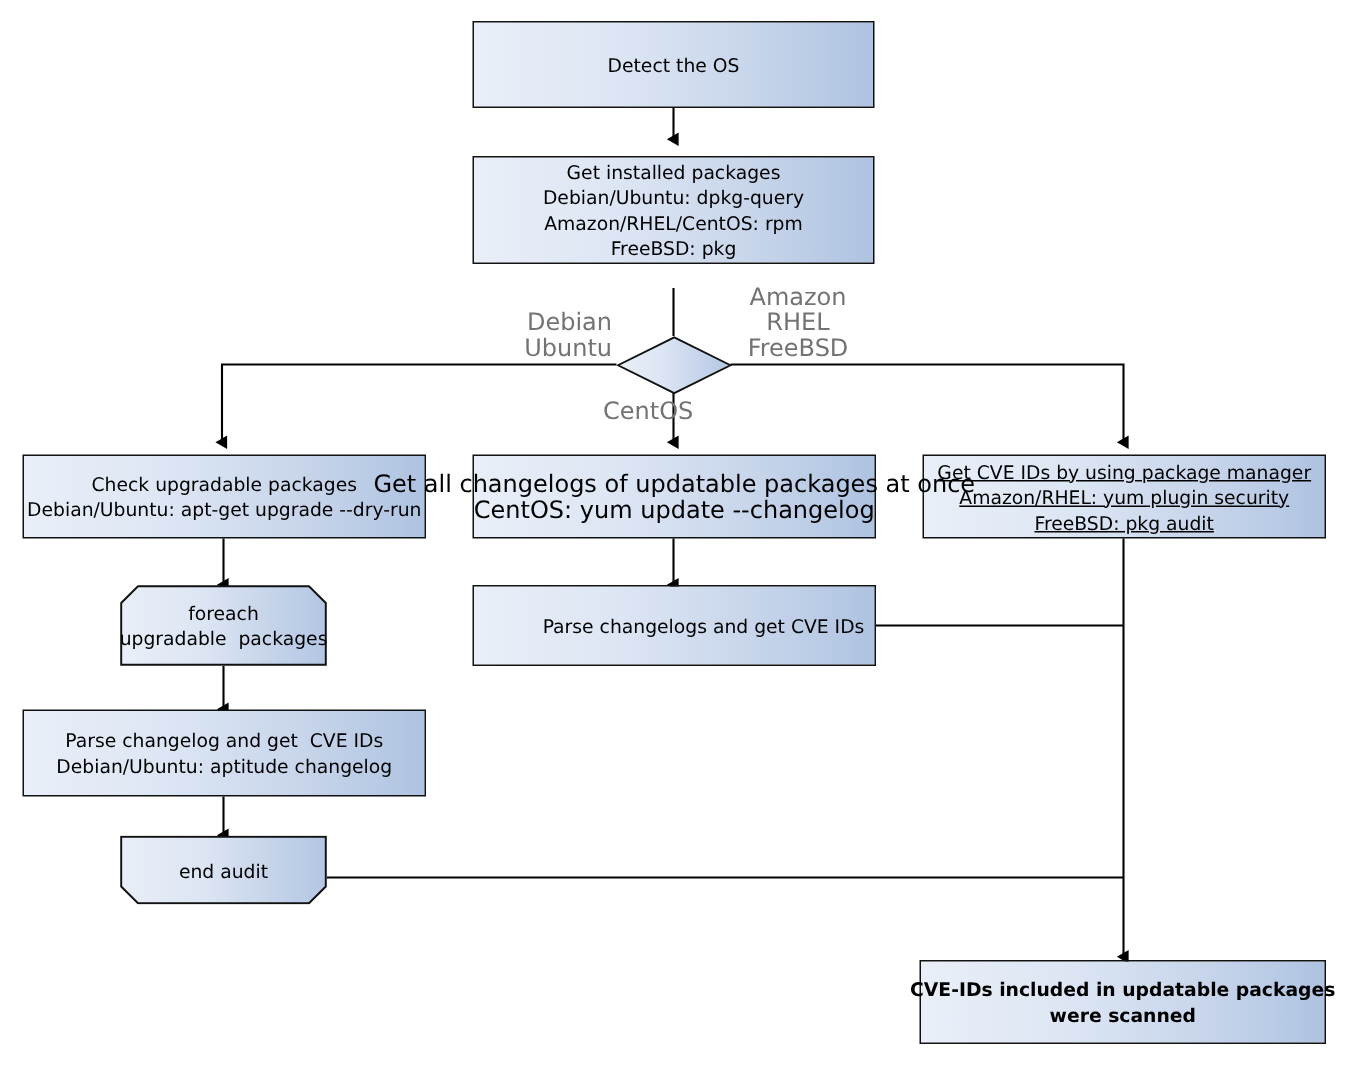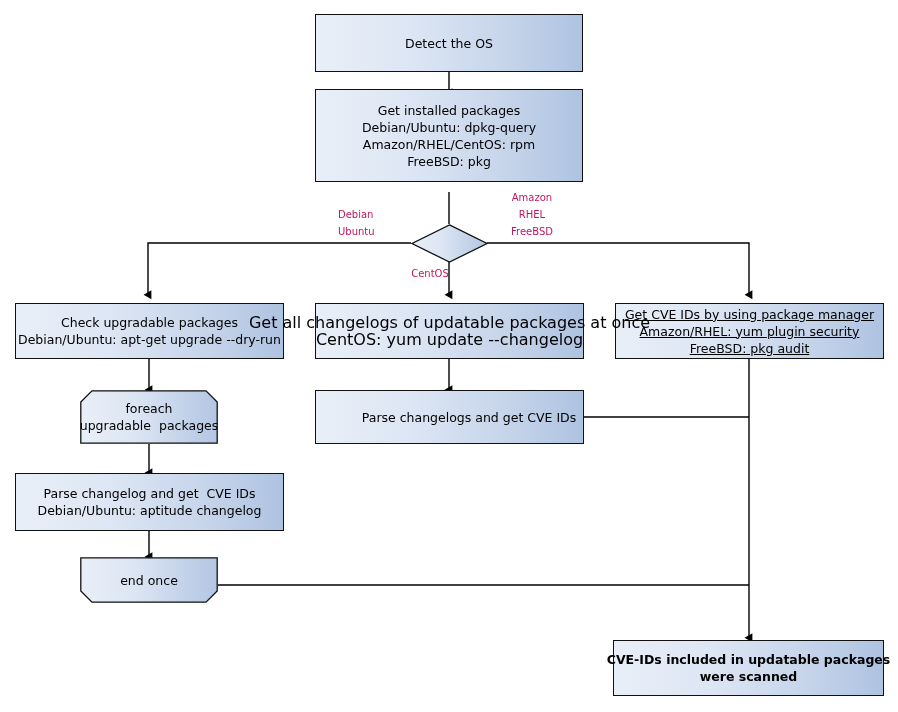--- a/index.html
+++ b/index.html
@@ -54,22 +54,22 @@
     background: transparent;
   }
   .node.shape svg {
     position: absolute;
     left: 0;
     top: 0;
     z-index: 1;
   }
   .edge-label {
     position: absolute;
-    color: #be185d;
-    font-size: 10px;
+    color: #737373;
+    font-size: 16px;
     line-height: 17px;
     white-space: pre;
     text-align: center;
   }
   .diamond-wrap {
     position: absolute;
   }
 </style>
 </head>
 <body>
@@ -107,41 +107,41 @@
       <path d="M584,417 L749,417"></path>
 
       <path d="M749,359 L749,638" marker-end="url(#arrow)"></path>
     </g>
   </svg>
 
   <div class="node rect" style="left:315px; top:14px; width:268px; height:58px;">
     <span class="label">Detect the OS</span>
   </div>
 
-  <div class="node rect" style="left:315px; top:89px; width:268px; height:93px;align-items:center;">
+  <div class="node rect" style="left:315px; top:104px; width:268px; height:72px;align-items:center;">
     <span class="label">Get installed packages
 Debian/Ubuntu: dpkg-query
 Amazon/RHEL/CentOS: rpm
 FreeBSD: pkg</span>
   </div>
 
   <div class="diamond-wrap" style="left:411px; top:224px; width:77px; height:39px;">
     <svg width="77" height="39" viewBox="0 0 77 39" xmlns="http://www.w3.org/2000/svg">
       <defs>
         <linearGradient id="gradDiamond" x1="0" y1="0" x2="1" y2="0">
           <stop offset="0%" stop-color="#e9eff8"></stop>
           <stop offset="38%" stop-color="#dde6f4"></stop>
           <stop offset="100%" stop-color="#b3c6e3"></stop>
         </linearGradient>
       </defs>
       <polygon points="38.5,0.9 76,19.5 38.5,38.1 1,19.5" fill="url(#gradDiamond)" stroke="#111111" stroke-width="1.3"></polygon>
     </svg>
   </div>
 
-  <div class="edge-label" style="left:338px; top:206px; width:70px; text-align:left;">Debian
+  <div class="edge-label" style="left:338px; top:206px; width:70px; text-align:right;">Debian
 Ubuntu</div>
 
   <div class="edge-label" style="left:494px; top:189px; width:76px; text-align:center;">Amazon
 RHEL
 FreeBSD</div>
 
   <div class="edge-label" style="left:402px; top:265px; width:56px; text-align:center;">CentOS</div>
 
   <div class="node rect" style="left:15px; top:303px; width:269px; height:56px;">
     <span class="label">Check upgradable packages
@@ -183,21 +183,21 @@
     <svg width="138" height="46" viewBox="0 0 138 46" xmlns="http://www.w3.org/2000/svg">
       <defs>
         <linearGradient id="gradLoopB" x1="0" y1="0" x2="1" y2="0">
           <stop offset="0%" stop-color="#e9eff8"></stop>
           <stop offset="40%" stop-color="#dce5f3"></stop>
           <stop offset="100%" stop-color="#b3c6e3"></stop>
         </linearGradient>
       </defs>
       <path d="M0.8,0.8 L137.2,0.8 L137.2,34 L126,45.2 L12,45.2 L0.8,34 Z" fill="url(#gradLoopB)" stroke="#111111" stroke-width="1.3"></path>
     </svg>
-    <span class="label">end once</span>
+    <span class="label">end audit</span>
   </div>
 
   <div class="node rect" style="left:315px; top:390px; width:269px; height:54px;padding-left:39px;">
     <span class="label">Parse changelogs and get CVE IDs</span>
   </div>
 
   <div class="node rect" style="left:613px; top:640px; width:271px; height:56px;font-weight:bold;">
     <span class="label">CVE-IDs included in updatable packages
 were scanned</span>
   </div>

